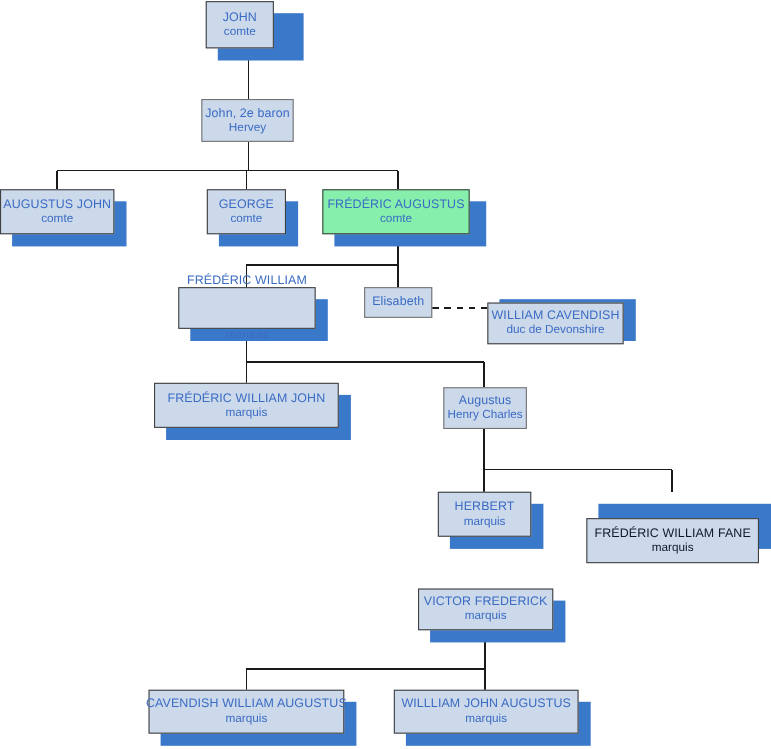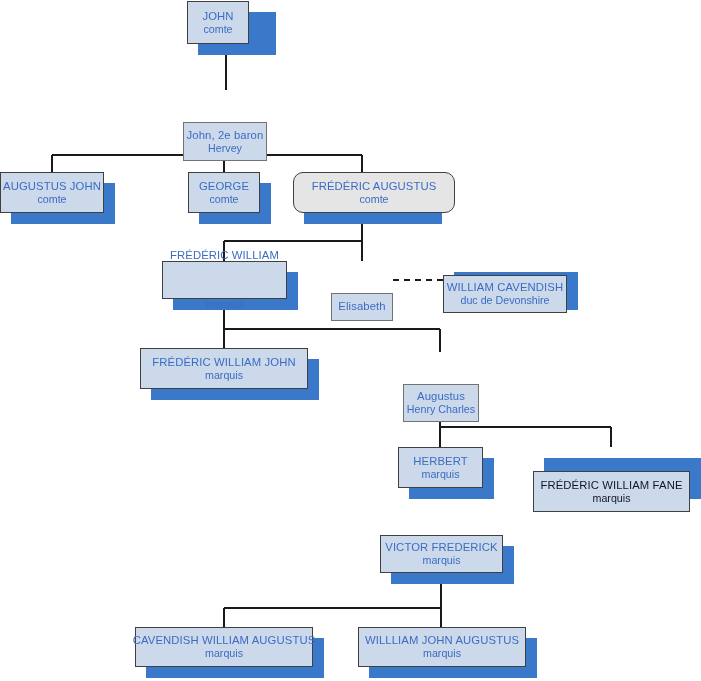--- a/index.html
+++ b/index.html
@@ -45,21 +45,20 @@
     white-space:nowrap;
   }
   .node.one-line .n-name{font-size:11.3px;}
   .shadow{
     position:absolute;
     background:#3a78c9;
     z-index:1;
   }
   .node.plain{
     border:1.6px solid #737373;
-    margin-top:32px;
   }
 </style>
 </head>
 <body>
 
 <div id="chart">
 
   <svg id="lines" viewBox="0 0 701 681" width="701" height="681" xmlns="http://www.w3.org/2000/svg">
     <g fill="none" stroke="#1a1a1a" stroke-width="1.4" shape-rendering="crispEdges">
 
@@ -105,21 +104,21 @@
       <div class="node" style="left: 0px; top: 172px; width: 104px; height: 41px; background: rgb(204, 217, 234); color: rgb(59, 108, 196); border-color: rgb(64, 64, 64);">
         <div class="n-name">AUGUSTUS JOHN</div>
         <div class="n-title">comte</div>
       </div>
       <div class="shadow" style="left: 199px; top: 183px; width: 72px; height: 41px; background: rgb(58, 120, 201);"></div>
       <div class="node" style="left: 188px; top: 172px; width: 72px; height: 41px; background: rgb(204, 217, 234); color: rgb(59, 108, 196); border-color: rgb(64, 64, 64);">
         <div class="n-name">GEORGE</div>
         <div class="n-title">comte</div>
       </div>
       <div class="shadow" style="left: 304px; top: 183px; width: 138px; height: 41px; background: rgb(58, 120, 201);"></div>
-      <div class="node" style="left: 293px; top: 172px; width: 162px; height: 41px; background: #e5e5e5; color: rgb(59, 108, 196); border-color: rgb(64, 64, 64); border-radius: 10px;">
+      <div class="node" style="left: 293px; top: 172px; width: 134px; height: 41px; background: #86efac; color: rgb(59, 108, 196); border-color: rgb(64, 64, 64);">
         <div class="n-name">FRÉDÉRIC AUGUSTUS</div>
         <div class="n-title">comte</div>
       </div>
       <div class="shadow" style="left: 173px; top: 272px; width: 125px; height: 38px; background: rgb(58, 120, 201);"></div>
       <div class="node" style="left: 162px; top: 261px; width: 125px; height: 38px; background: rgb(204, 217, 234); color: rgb(59, 108, 196); border-color: rgb(64, 64, 64); gap: 36px;">
         <div class="n-name">FRÉDÉRIC WILLIAM</div>
         <div class="n-title">marquis</div>
       </div>
       <div class="node plain one-line" style="left: 331px; top: 261px; width: 62px; height: 28px; background: rgb(204, 217, 234); color: rgb(59, 108, 196); border-color: rgb(115, 115, 115);">
         <div class="n-name">Elisabeth</div>

